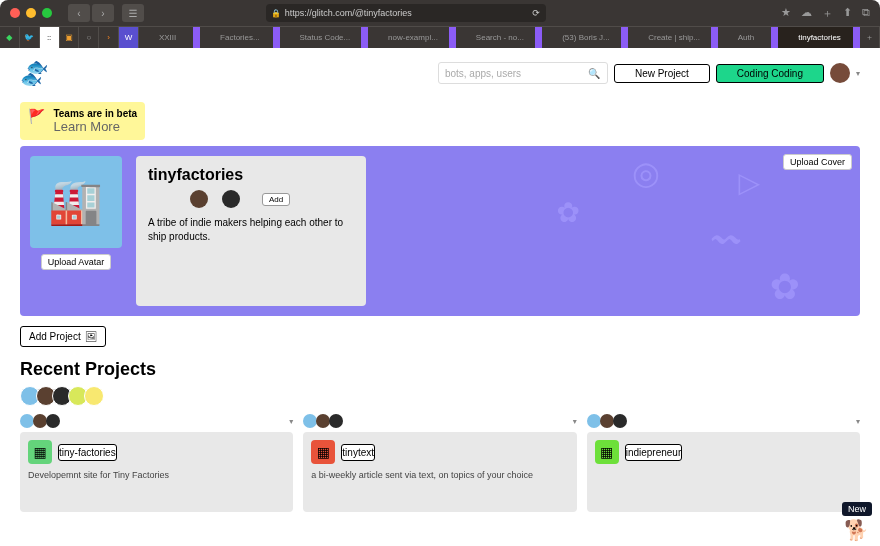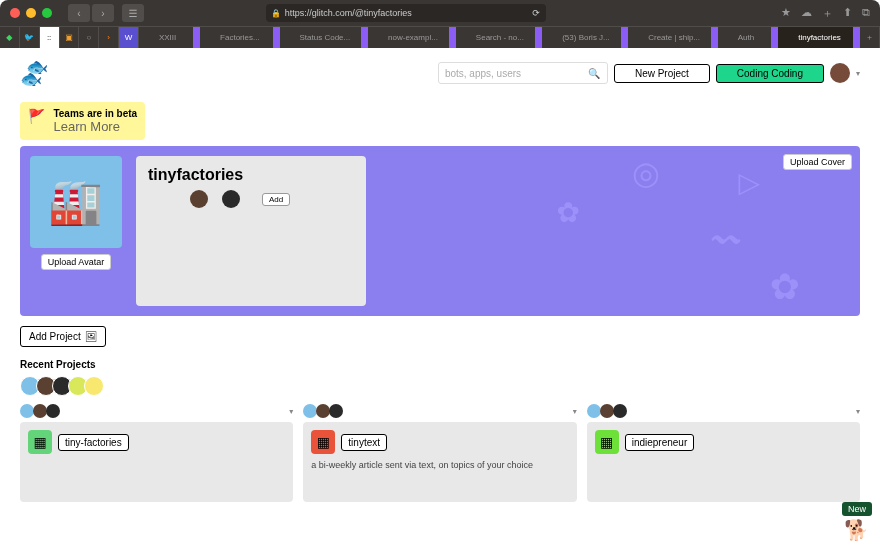--- a/index.html
+++ b/index.html
@@ -59,37 +59,37 @@
 .info-card { background: #e8e8e8; border-radius: 4px; padding: 10px 12px; width: 230px; font-family: "Courier New", monospace; }
 .info-card h1 { font-size: 16px; font-weight: bold; margin-bottom: 6px; }
 .info-card .handle { font-size: 11px; font-weight: bold; margin-bottom: 6px; }
 .members { display: flex; align-items: center; gap: 20px; margin-bottom: 8px; margin-left: 42px; }
 .mem { width: 18px; height: 18px; border-radius: 50%; background: #5a4030; margin-right: -6px; }
 .add-btn { background: #fff; border: 1px solid #999; padding: 1px 6px; font-size: 8px; border-radius: 3px; margin-left: 8px; }
 .desc { font-size: 10px; line-height: 1.4; }
 
 .add-project { margin-top: 10px; border: 1px solid #000; background: #fff; padding: 4px 8px; font-size: 10px; border-radius: 3px; display: inline-flex; align-items: center; gap: 4px; }
 
-.section-title { font-size: 10px; font-weight: bold; margin-top: 12px; }
+.section-title { font-size: 18px; font-weight: bold; margin-top: 12px; }
 .team-avs { display: flex; margin-top: 6px; }
 .team-avs .ta { width: 20px; height: 20px; border-radius: 50%; margin-right: -4px; border: 1px solid #fff; }
 
 .projects { display: flex; gap: 10px; margin-top: 8px; }
 .proj { flex: 1; position: relative; }
 .proj-top { display: flex; align-items: center; gap: 2px; margin-bottom: 4px; }
 .proj-top .pa { width: 14px; height: 14px; border-radius: 50%; margin-right: -3px; }
 .proj-top .chv { margin-left: auto; font-size: 8px; color: #888; }
 .proj-card { background: #e8e8e8; border-radius: 4px; padding: 8px; height: 80px; }
 .proj-head { display: flex; align-items: center; gap: 6px; margin-bottom: 6px; }
 .proj-icon { width: 24px; height: 24px; border-radius: 4px; display: flex; align-items: center; justify-content: center; font-size: 14px; }
-.proj-name { background: #fff; border: 1px solid #000; padding: 2px 6px; font-size: 10px; border-radius: 3px; }
+.proj-name { background: #fff; border: 1px solid #000; padding: 2px 0; font-size: 10px; border-radius: 3px; }
 .proj-desc { font-size: 9px; color: #444; line-height: 1.3; }
 
 .mascot { position: absolute; bottom: 4px; right: 8px; text-align: center; }
-.mascot .bubble { background: #14532d; color: #fff; padding: 2px 6px; font-size: 9px; border-radius: 3px; margin-bottom: 2px; display: inline-block; }
+.mascot .bubble { background: #0f172a; color: #fff; padding: 2px 6px; font-size: 9px; border-radius: 3px; margin-bottom: 2px; display: inline-block; }
 .mascot .dog { font-size: 20px; }
 </style>
 </head>
 <body>
 
 <div class="chrome">
   <div class="titlebar">
     <div class="dots">
       <div class="dot r"></div>
       <div class="dot y"></div>
@@ -174,20 +174,21 @@
         <button class="upload-av">Upload Avatar</button>
       </div>
 
       <div class="info-card">
         <h1>tinyfactories</h1>
         <div class="members">
           <div class="mem"></div>
           <div class="mem" style="background:#2a2a2a"></div>
           <button class="add-btn">Add</button>
         </div>
+        <div class="desc">A tribe of indie makers helping each other to ship products.</div>
       </div>
     </div>
 
     <button class="add-project">
       <span>Add Project</span>
       <span>🖼</span>
     </button>
 
     <h2 class="section-title">Recent Projects</h2>
     <div class="team-avs">
@@ -204,20 +205,21 @@
       <div class="pa" style="background:#7ec0e8"></div>
       <div class="pa" style="background:#5a4030"></div>
       <div class="pa" style="background:#2a2a2a"></div>
       <span class="chv">▾</span>
     </div>
     <div class="proj-card">
       <div class="proj-head">
         <div class="proj-icon" style="background:#64d47b">▦</div>
         <span class="proj-name">tiny-factories</span>
       </div>
+      <div class="proj-desc">Developemnt site for Tiny Factories</div>
     </div>
         </div>
         <div class="proj">
     <div class="proj-top">
       <div class="pa" style="background:#7ec0e8"></div>
       <div class="pa" style="background:#5a4030"></div>
       <div class="pa" style="background:#2a2a2a"></div>
       <span class="chv">▾</span>
     </div>
     <div class="proj-card">

